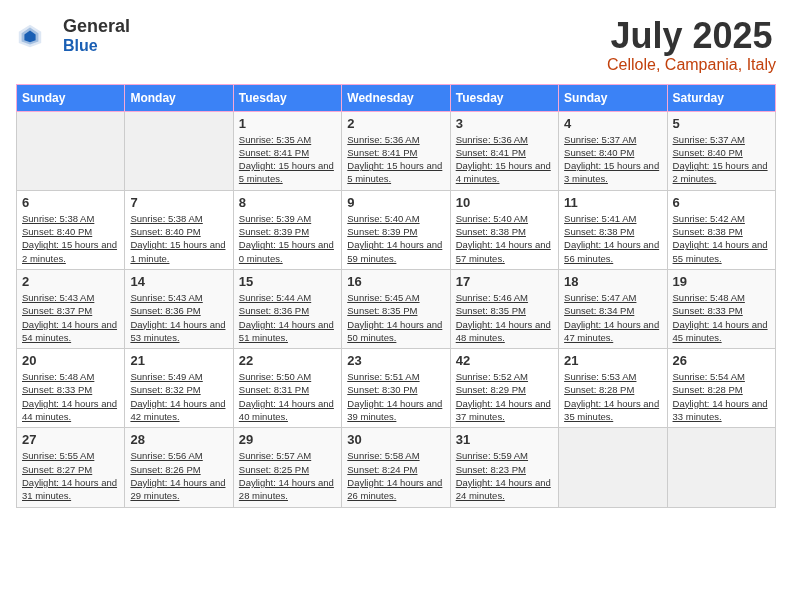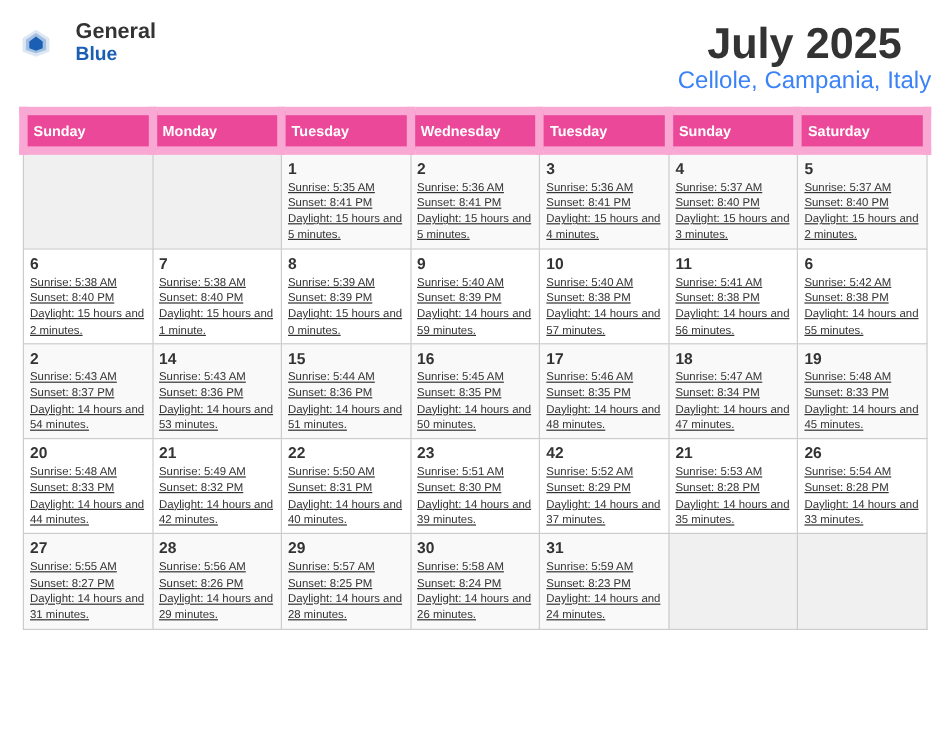--- a/index.html
+++ b/index.html
@@ -28,36 +28,36 @@
     .title-block {
       text-align: center;
     }
     .month-year {
       font-size: 36px;
       font-weight: bold;
       color: #333;
       line-height: 1.1;
     }
     .location {
-      font-size: 20px;
-      color: #3b82f6;
+      font-size: 16px;
+      color: #c2410c;
     }
     table {
       width: 100%;
       border-collapse: collapse;
       font-size: 10px;
     }
     thead tr th {
-      background-color: #ec4899;
+      background-color: #3b82f6;
       color: #fff;
       text-align: left;
       padding: 6px 5px;
       font-size: 12px;
       font-weight: bold;
-      border: 7px solid #f9a8d4;
+      border: 1px solid #f9a8d4;
     }
     tbody tr td {
       border: 1px solid #ccc;
       vertical-align: top;
       padding: 4px 5px;
       width: 108px;
       min-height: 80px;
       background: #fff;
     }
     tbody tr:nth-child(odd) td {

